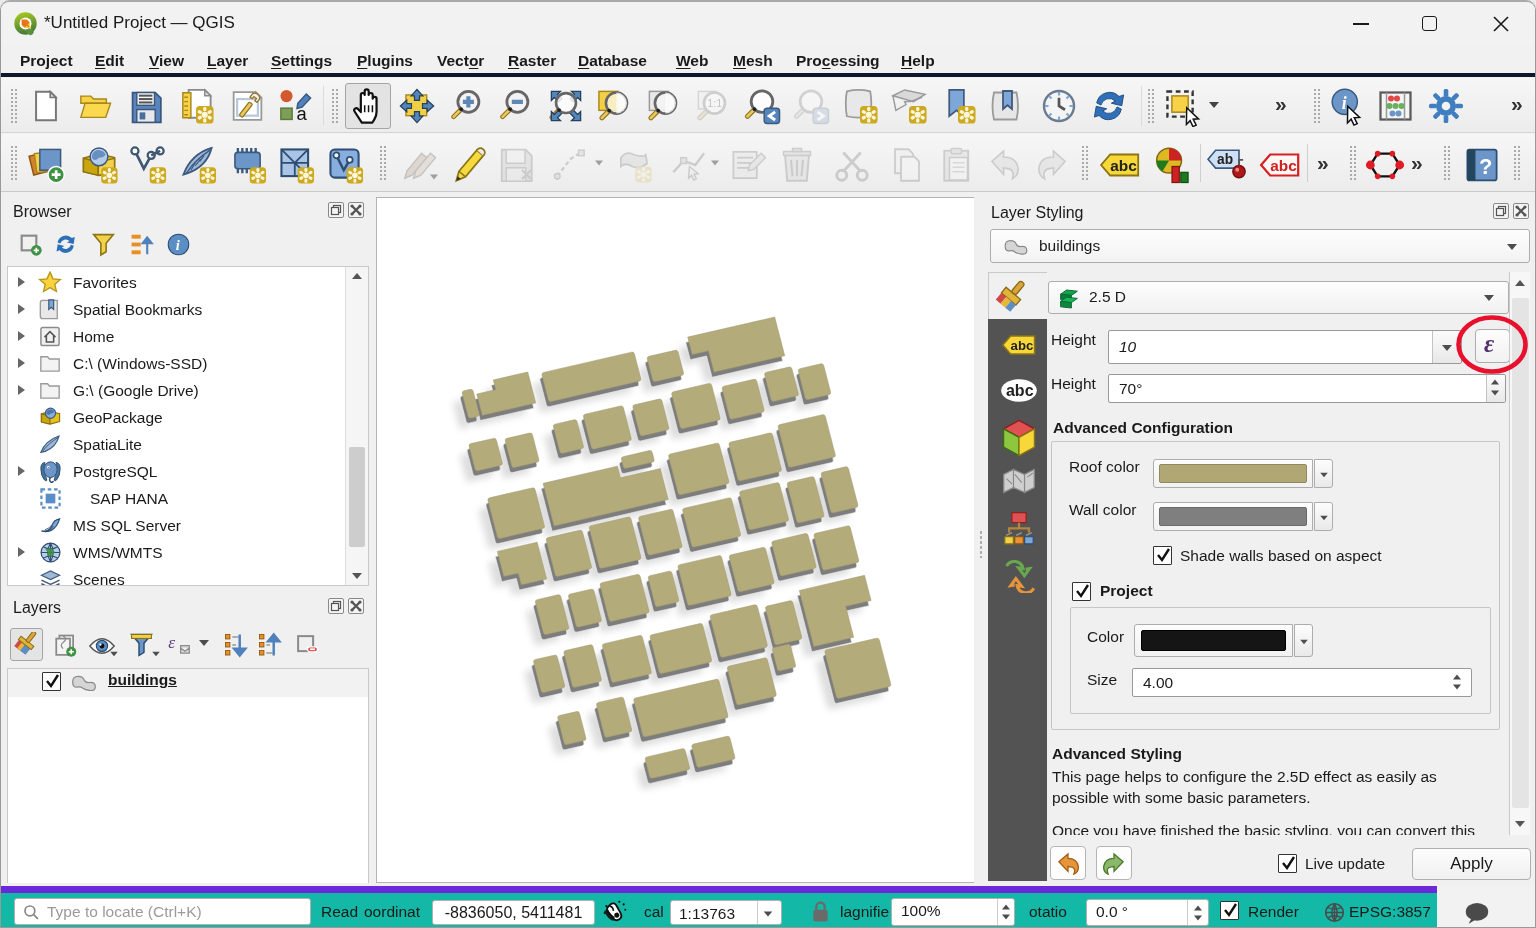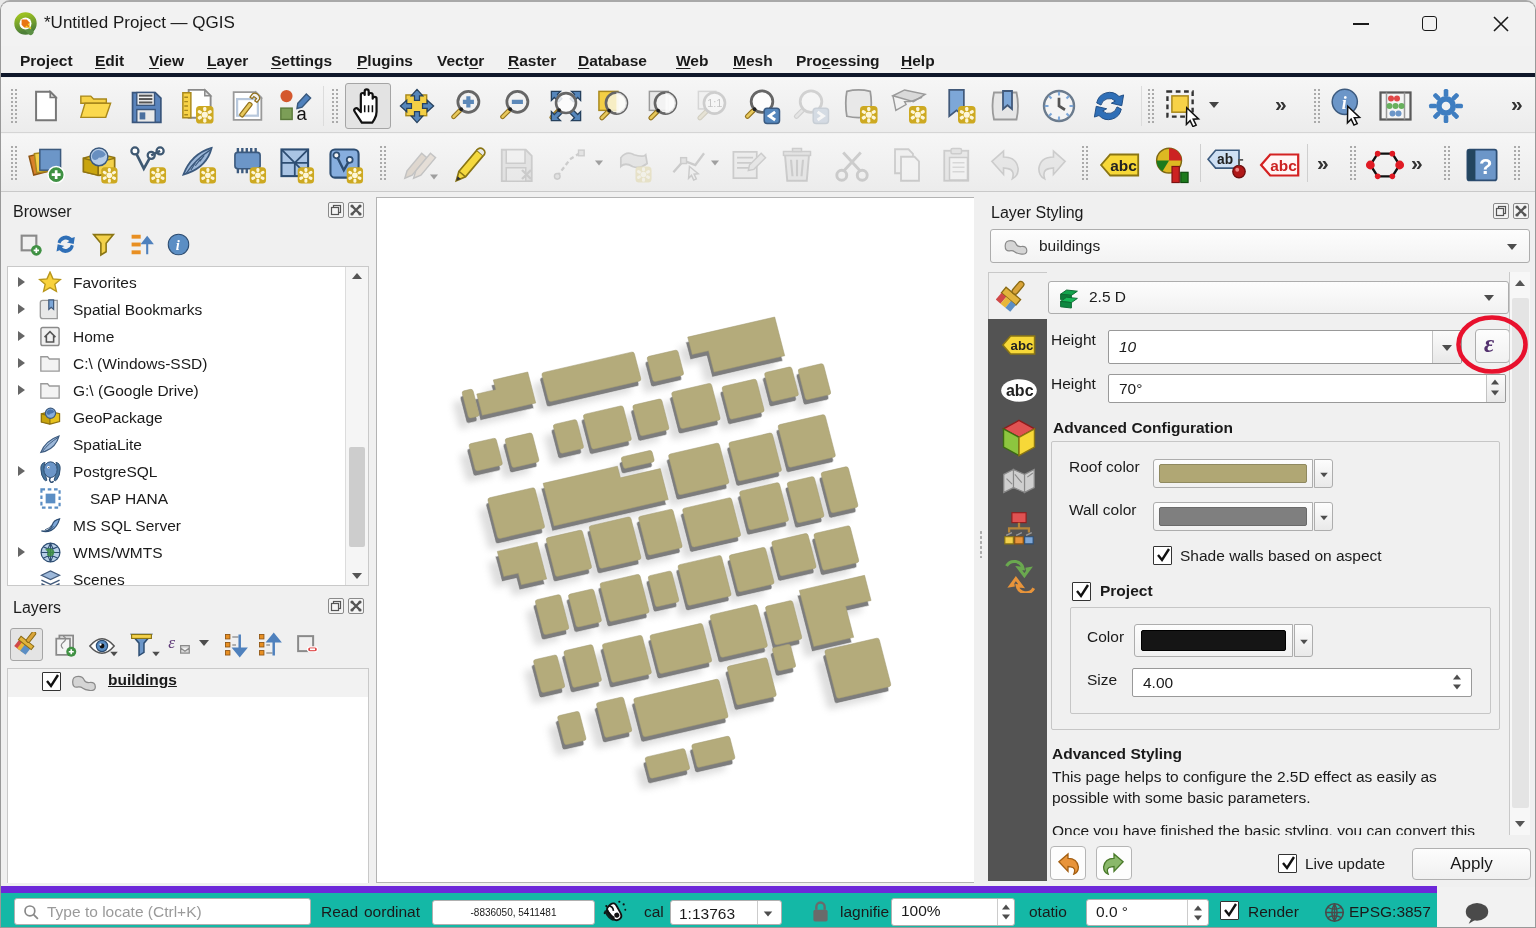--- a/index.html
+++ b/index.html
@@ -1215,21 +1215,21 @@
   <div id="statusbar" class="ab" style="left:0;top:884px;width:1436px;height:42px;background:#14b8a6;border-top:7px solid #6d28d9;">
     <div class="ab" style="left:13px;top:5px;width:297px;height:27px;background:#fff;border:1px solid #b0b0b0;border-radius:3px;">
       <svg class="ab" style="left:8px;top:5px" width="17" height="17" viewBox="0 0 16 16">
           <circle cx="6.5" cy="6.5" r="4.6" fill="none" stroke="#888" stroke-width="1.6"></circle>
           <path d="M10 10 l4 4" stroke="#888" stroke-width="1.6"></path>
         </svg>
       <span class="ab" style="left:32px;top:4px;font-size:15.5px;color:#9a9a9a;">Type to locate (Ctrl+K)</span>
     </div>
     <span class="ab" style="left:320px;top:10px;font-size:15.5px;">Read</span>
     <span class="ab" style="left:363px;top:10px;font-size:15.5px;">oordinat</span>
-    <div class="ab" style="left:431px;top:7px;width:163px;height:25px;background:#fff;border:1px solid #b0b0b0;border-radius:3px;text-align:center;font-size:10px;line-height:23px;">-8836050, 5411481</div>
+    <div class="ab" style="left:431px;top:7px;width:163px;height:25px;background:#fff;border:1px solid #b0b0b0;border-radius:3px;text-align:center;font-size:16px;line-height:23px;">-8836050, 5411481</div>
     <svg class="ab" style="left:601px;top:6px" width="26" height="26" viewBox="0 0 24 24">
       <g transform="rotate(-35 12 13)">
         <path d="M7.5 10 q-1 -5 3 -5.5 l3 -0.5 q4 0 3.5 5 l-0.8 7 q-0.5 4 -4.2 4 q-3.7 0 -4.2 -4 z" fill="#fff" stroke="#111" stroke-width="1.7"></path>
         <path d="M11.5 4.5 q2.5 2.5 0.5 6" fill="none" stroke="#111" stroke-width="1.5"></path>
         <path d="M6.8 6 q-1.5 7 1.5 11" fill="none" stroke="#111" stroke-width="4" opacity="0.9"></path>
         <circle cx="12.3" cy="15.5" r="2.3" fill="#111"></circle>
       </g>
       <g fill="#111">
         <circle cx="2.5" cy="13" r="1"></circle>
           <circle cx="4" cy="6.5" r="1"></circle>

